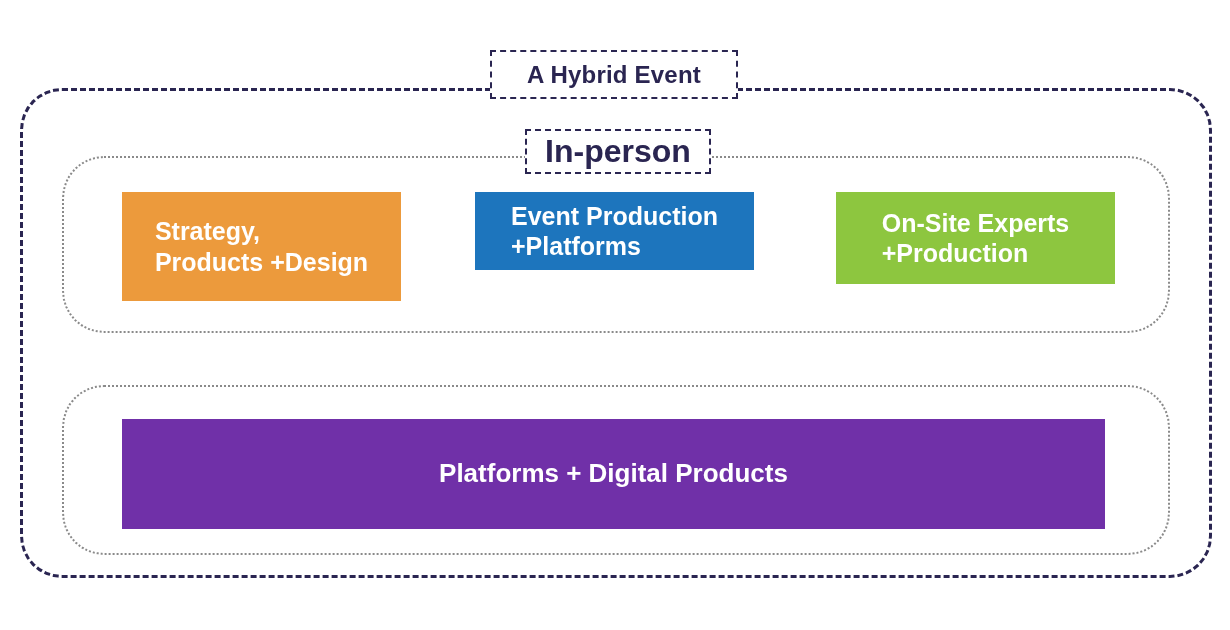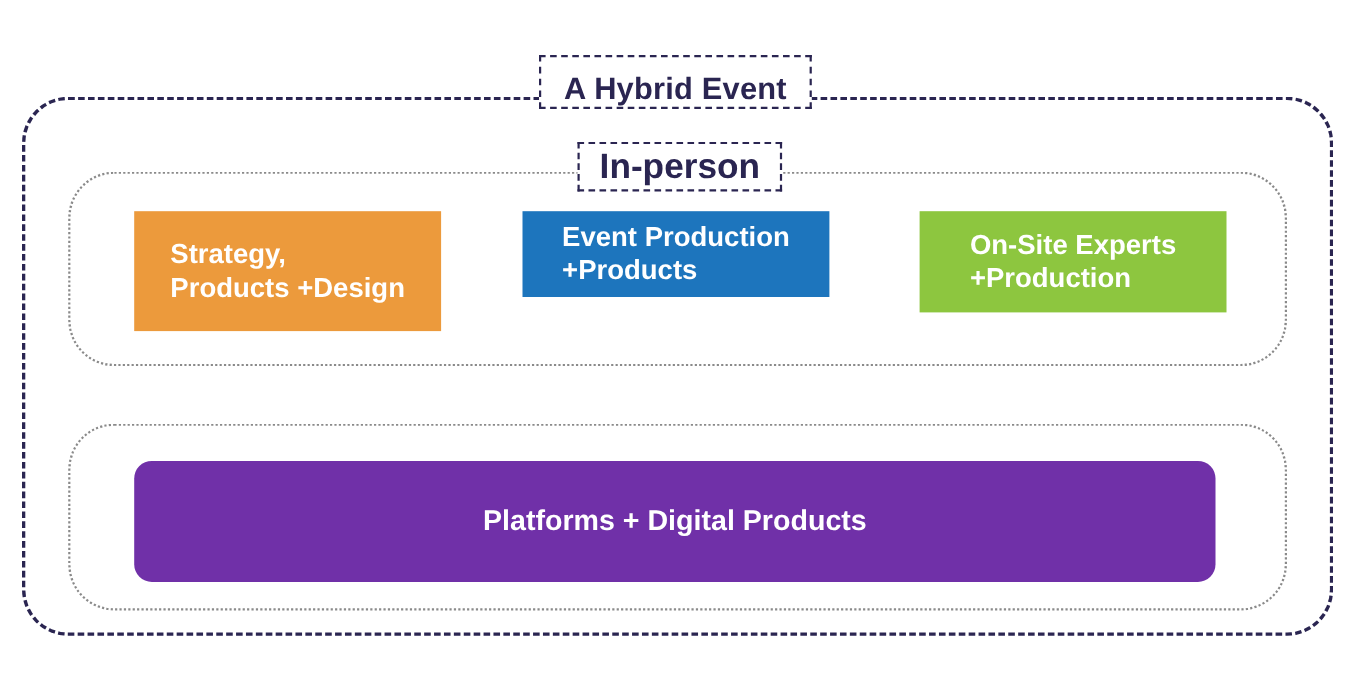--- a/index.html
+++ b/index.html
@@ -66,23 +66,22 @@
     display: flex;
     align-items: center;
     justify-content: center;
     white-space: nowrap;
   }
   .chip-title {
     left: 490px;
     top: 50px;
     width: 248px;
     height: 49px;
-    font-size: 28px;
+    font-size: 24px;
     letter-spacing: 0.2px;
-    align-items: flex-end;
   }
   .chip-inperson {
     left: 525px;
     top: 129px;
     width: 186px;
     height: 45px;
     font-size: 32px;
   }
   .chip-virtual {
     left: 525px;
@@ -161,30 +160,30 @@
   <div class="block block-strategy" style="background-color: rgb(236, 154, 60);">
     <span class="block-text">
       <span>Strategy,</span><br>
       <span>Products +Design</span>
     </span>
   </div>
 
   <div class="block block-production" style="background-color: rgb(29, 117, 189);">
     <span class="block-text">
       <span>Event Production</span><br>
-      <span>+Products</span>
+      <span>+Platforms</span>
     </span>
   </div>
 
   <div class="block block-onsite" style="background-color: rgb(141, 198, 63);">
     <span class="block-text">
       <span>On-Site Experts</span><br>
       <span>+Production</span>
     </span>
   </div>
 
-  <div class="block block-platforms" style="background-color: rgb(112, 48, 168); border-radius: 16px;">
+  <div class="block block-platforms" style="background-color: rgb(112, 48, 168);">
     <span class="block-text">
       <span>Platforms + Digital Products</span>
     </span>
   </div>
 
 </div>
 
 </body></html>

